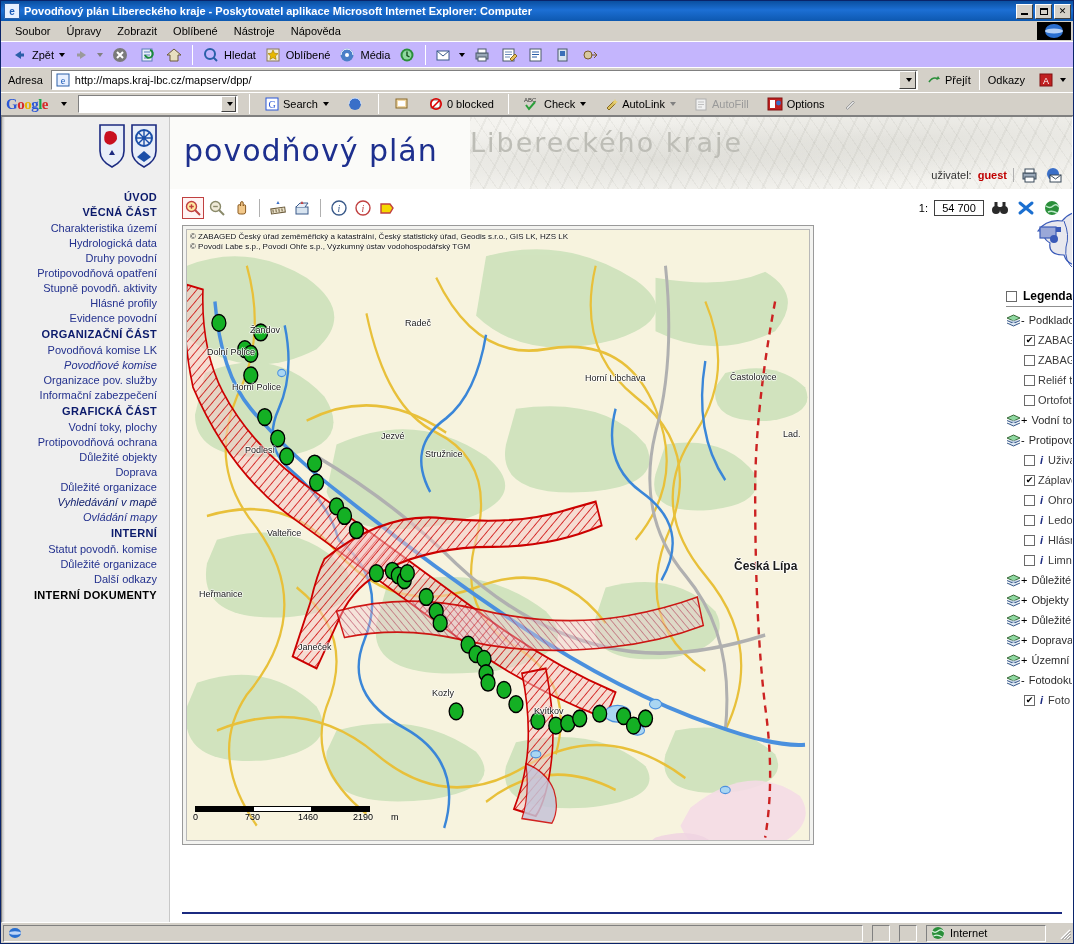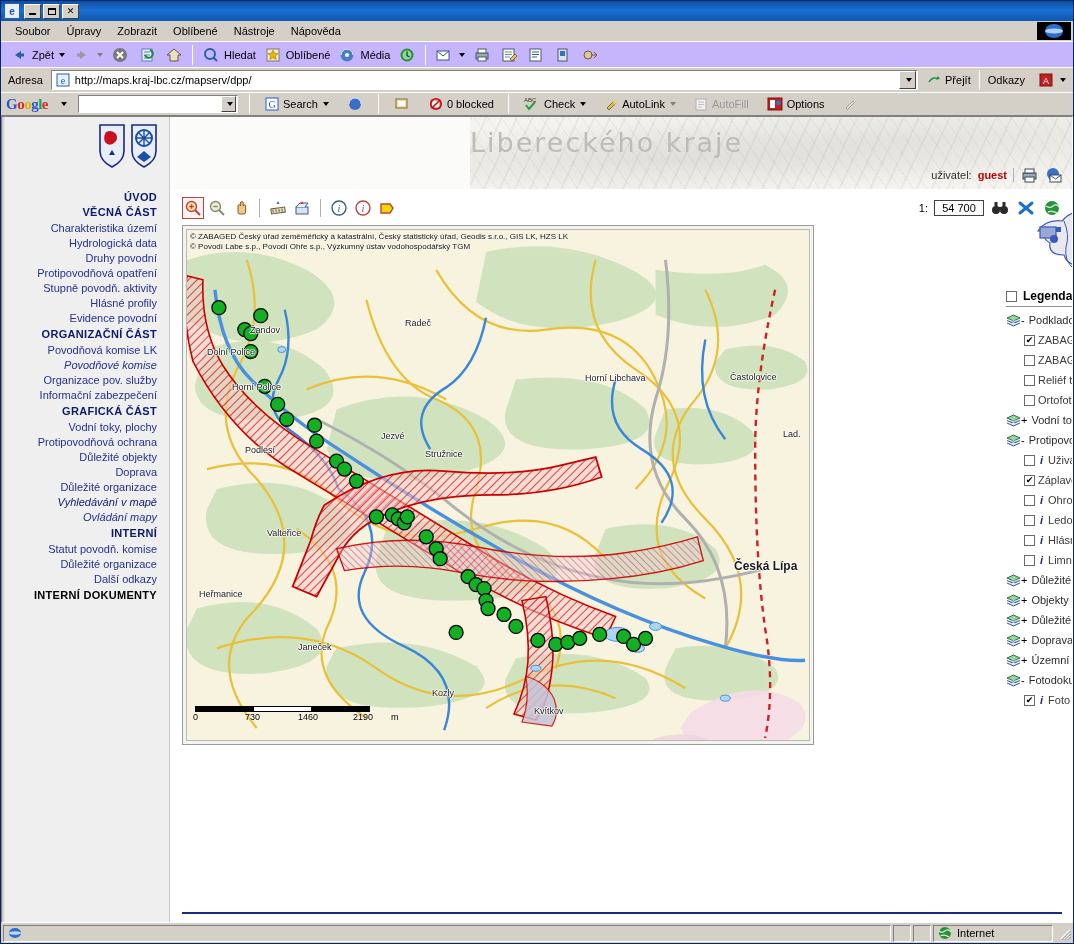--- a/index.html
+++ b/index.html
@@ -210,21 +210,21 @@
   .mt-sep { width:1px; height:18px; background:#b0b0b0; margin:0 5px; }
   .scale-wrap{ margin-left:auto; display:flex; align-items:center; gap:6px; }
   .scale-label{font-size:11px;}
   .scale-input{
     width:50px;height:16px;background:#fff;border:1px solid #404040;
     font-size:11px;text-align:center;line-height:14px;
   }
 
   .map-outer {
     margin: 4px 0 0 12px;
-    width: 632px; height: 520px;
+    width: 632px; height: 620px;
     border: 1px solid #9a9a9a;
     background:#f3f3f0; padding:3px;
     position:relative;
   }
   .map-canvas{
     position:relative; width:100%; height:100%;
     overflow:hidden; border:1px solid #b8b8b8;
     background:#fdfcf5;
   }
   .attr {
@@ -273,39 +273,40 @@
   .pm{font-size:11px;line-height:9px;color:#000;margin:0 1px 0 -3px;}
 
   .footer{
     position:absolute; left:12px; right:10px; top:795px;
     border-top:2px solid #1b2a80; padding-top:22px;
     text-align:center; color:#1b2a80; font-style:italic; font-size:11px; line-height:15px;
   }
 
   
   .statusbar{
-    height:20px; display:flex; align-items:center; gap:2px;
+    height:20px; display:flex; align-items:center; gap:9px;
     background:#d4d0c8; padding:0 2px;
   }
   .sb-pane{
     height:17px; border:1px solid; border-color:#808080 #fff #fff #808080;
     display:flex;align-items:center;gap:4px;padding:0 3px;font-size:11px;
   }
   .sb-main{flex:1 1 auto;}
   .sb-small{width:18px;}
   .sb-zone{width:120px;}
   .grip{width:14px;height:14px;margin-left:2px;position:relative;}
 </style>
 </head>
 <body>
 
 <div class="win">
 
   <div class="titlebar">
     <div class="tb-icon">e</div>
+    <div class="tb-text">Povodňový plán Libereckého kraje - Poskytovatel aplikace Microsoft Internet Explorer: Computer</div>
     <div class="tb-buttons">
       <div class="tb-btn tb-min">
           <i></i>
         </div>
       <div class="tb-btn tb-max">
           <i></i>
         </div>
       <div class="tb-btn">✕</div>
     </div>
   </div>
@@ -643,20 +644,21 @@
         <div class="sb-link">Důležité organizace</div>
         <div class="sb-link">Další odkazy</div>
 
         <div class="sb-head plain">INTERNÍ DOKUMENTY</div>
       </div>
 
       <div class="content">
 
         <div class="banner">
           <div class="banner-bg"></div>
+          <div class="banner-title">povodňový plán</div>
           <div class="banner-sub">Libereckého kraje</div>
           <div class="userbar">
             <span class="ulabel">uživatel:</span>
             <span class="uname">guest</span>
             <span style="width:1px;height:14px;background:#b0b0b0;display:inline-block"></span>
             <span class="ico" style="width:18px">
               <svg width="17" height="16">
                   <rect x="2" y="6" width="13" height="6" fill="#9aa8b8" stroke="#3a4a5a"></rect>
                   <rect x="4" y="2" width="9" height="4" fill="#fff" stroke="#3a4a5a"></rect>
                   <rect x="4" y="10" width="9" height="5" fill="#fff" stroke="#3a4a5a"></rect>

